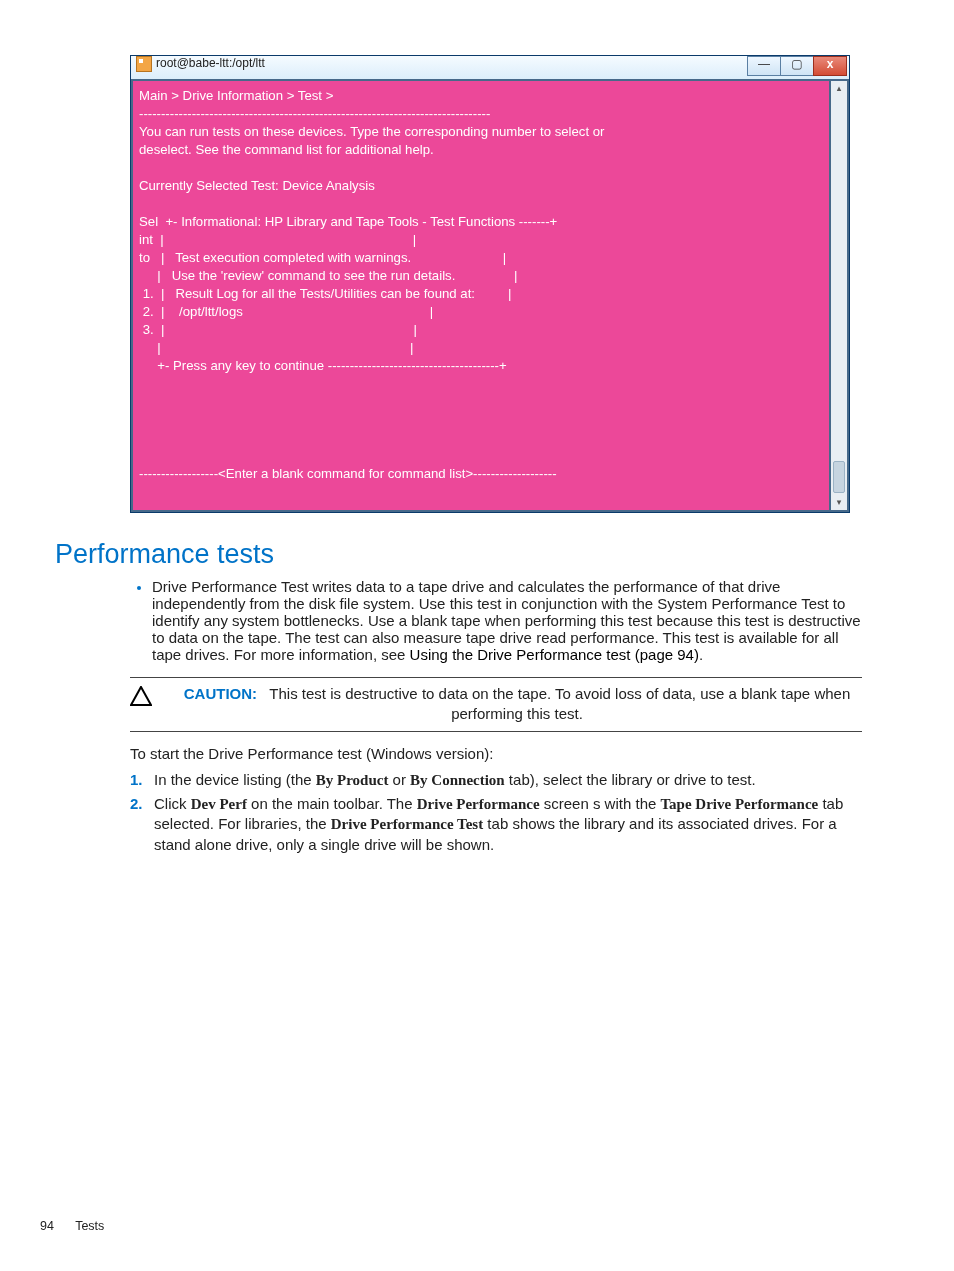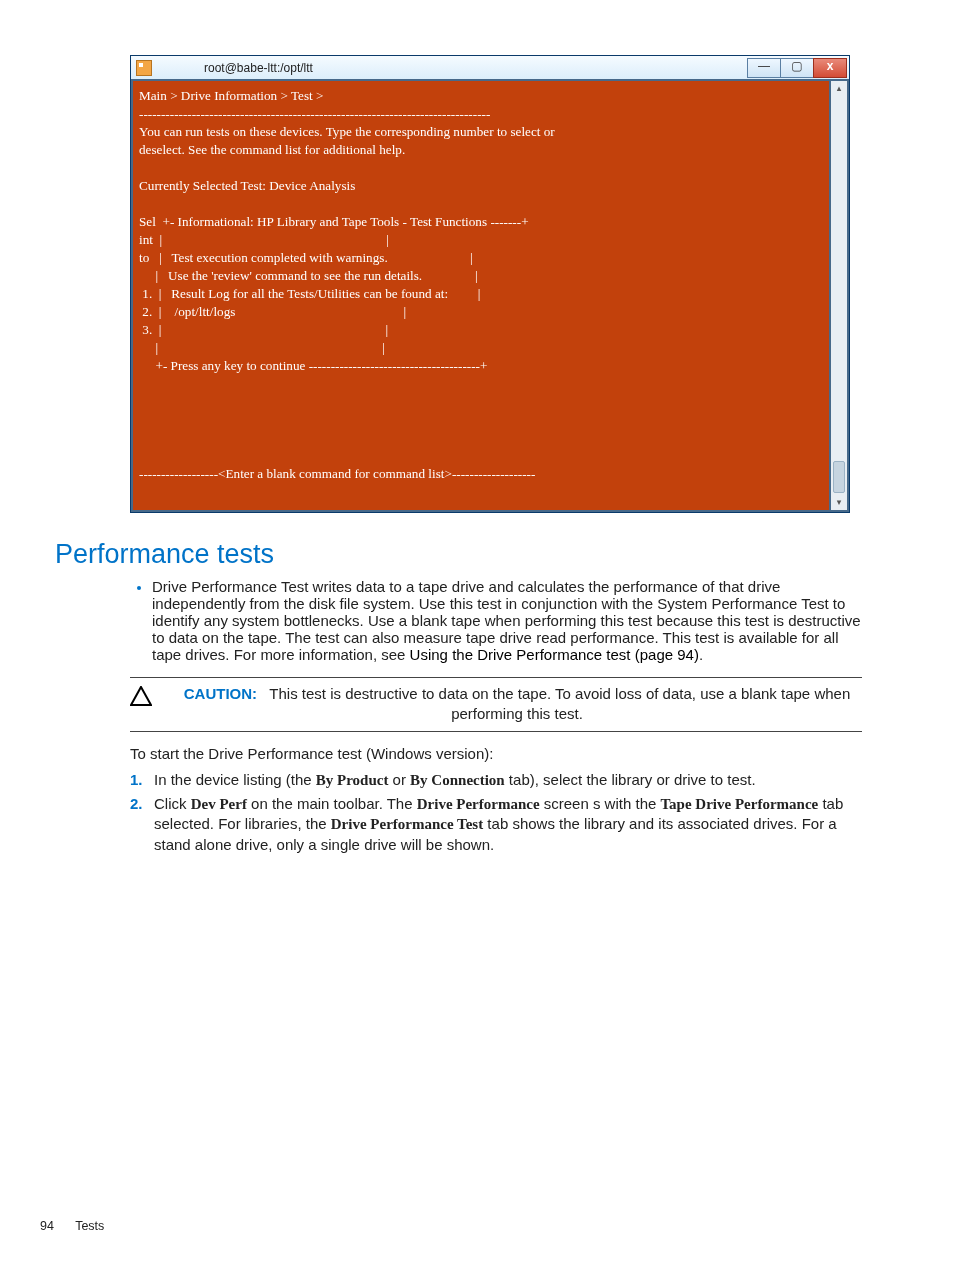--- a/index.html
+++ b/index.html
@@ -31,23 +31,22 @@
     border: 1px solid #0a3a6a;
     background: #cfe6f7;
     box-shadow: 0 0 0 1px #3d7fb3 inset;
     display: flex;
     flex-direction: column;
   }
   .term-titlebar {
     height: 23px;
     background: linear-gradient(#f5fbff, #dceefb);
     display: flex;
-    align-items: center;
+    align-items: flex-start;
     padding: 0 2px 0 5px;
-    gap: 48px;
   }
   .titlebar-icon {
     width: 14px; height: 14px; margin-right: 4px;
     display: inline-block;
     background: #f3a645;
     position: relative;
     border:1px solid #b77420;
   }
   .titlebar-icon::after{
     content:''; position:absolute; top:2px; left:2px; width:4px; height:4px; background:#fff;
@@ -63,23 +62,23 @@
     margin-left: -1px;
   }
   .win-btn.close {
     background: linear-gradient(#e98a7a, #d34c35);
     color: #fff;
     border-color: #9b2e1d;
     font-weight: bold;
   }
   .term-body-wrap { display: flex; }
   .term-body {
-    background: #c2410c;
+    background: #ec4899;
     color: #fff;
-    font-family: Liberation Serif, serif;
+    font-family: Liberation Sans, sans-serif;
     font-size: 13.2px;
     line-height: 18px;
     padding: 6px 2px 8px 6px;
     white-space: pre;
     flex: 1;
     min-height: 415px;
     border: 2px solid #47698a;
   }
   .term-scroll {
     width: 16px;

